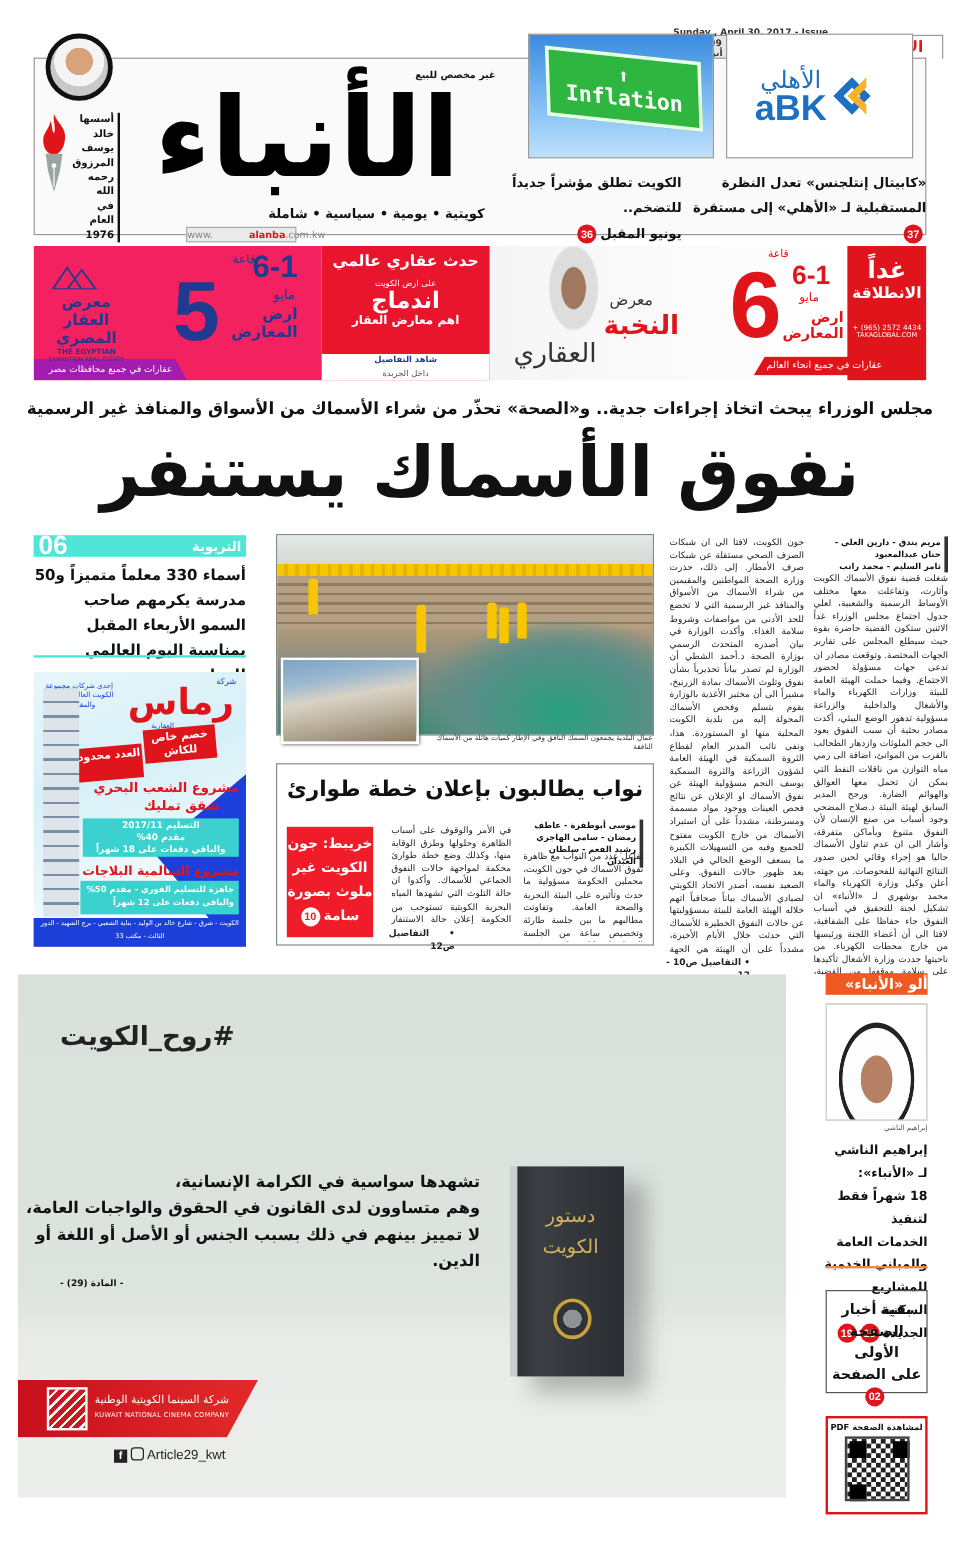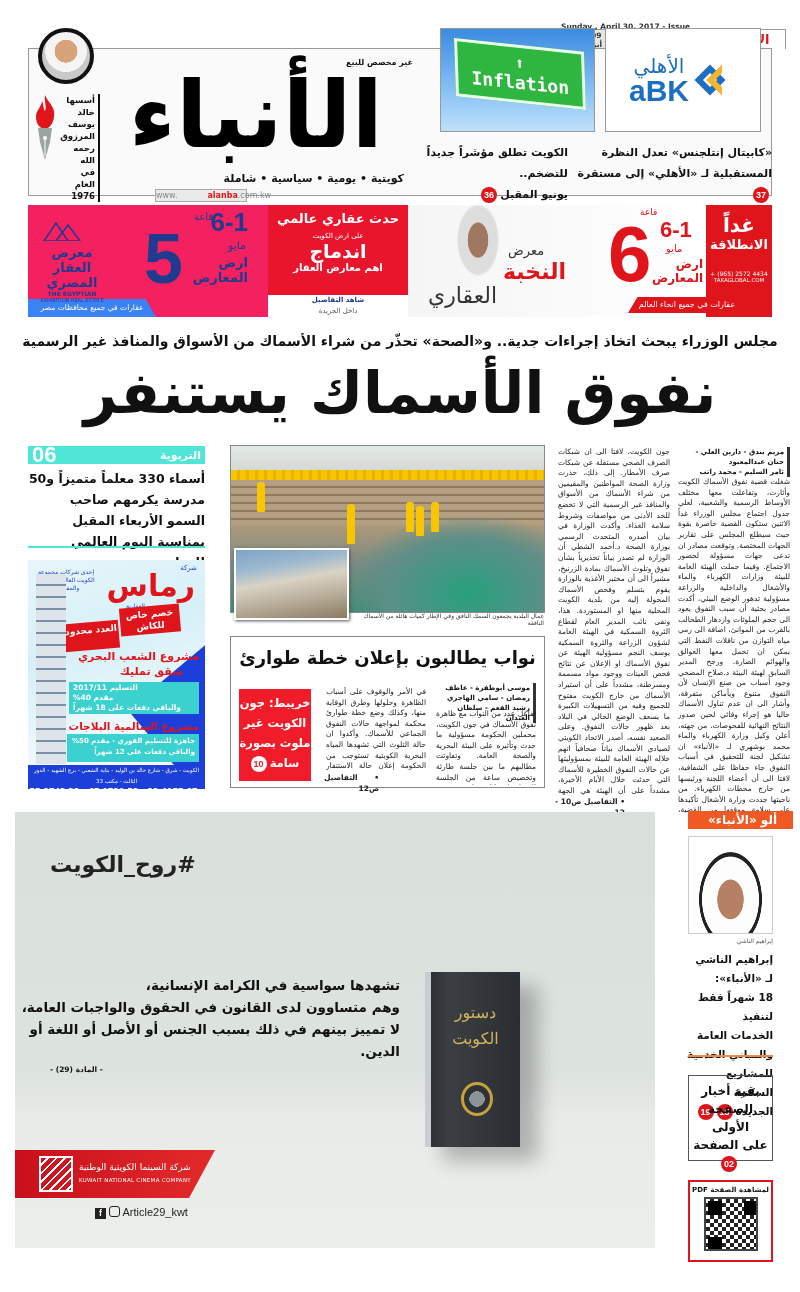--- a/index.html
+++ b/index.html
@@ -92,21 +92,21 @@
   .const-ad { position: absolute; left: 15px; top: 812px; width: 640px; height: 436px; background: linear-gradient(180deg, #d9e0dc 0%, #dde3df 60%, #e8ebe8 70%, #eceeec 100%); overflow: hidden; }
   .hashtag { position: absolute; left: 35px; top: 40px; font-size: 22px; font-weight: bold; color: #222; }
   .quote { position: absolute; right: 255px; top: 162px; font-size: 13.5px; font-weight: bold; line-height: 22px; text-align: right; color: #111; }
   .article-ref { position: absolute; left: 35px; top: 253px; font-size: 7.5px; font-weight: bold; }
   .book { position: absolute; left: 410px; top: 160px; width: 95px; height: 175px; background: linear-gradient(90deg, #2d3034 0%, #3b3f44 20%, #2a2d31 100%); border-left: 6px solid #c9ccd0; box-shadow: 18px 14px 18px rgba(0,0,0,0.25); }
   .book-title { position: absolute; left: 0; right: 0; top: 28px; color: #d4b45a; font-size: 16px; line-height: 26px; text-align: center; font-family: "DejaVu Serif", serif; }
   .emblem { position: absolute; left: 30px; top: 110px; width: 32px; height: 34px; border-radius: 50%; border: 3px solid #c8a23d; background: radial-gradient(circle, #8e9398 0 40%, #2f3337 41%); }
   .social { position: absolute; left: 80px; top: 155px; font-size: 11px; direction: ltr; color: #222; font-family: "Liberation Sans", sans-serif; }
 
   
-  .hello-bar { position: absolute; left: 688px; top: 811px; width: 105px; height: 18px; background: #f05a22; color: #fff; font-size: 12px; font-weight: bold; text-align: right; padding-right: 16px; line-height: 18px; }
+  .hello-bar { position: absolute; left: 688px; top: 811px; width: 85px; height: 18px; background: #f05a22; color: #fff; font-size: 12px; font-weight: bold; text-align: right; padding-right: 0; line-height: 18px; }
   .hello-photo { position: absolute; left: 688px; top: 836px; width: 85px; height: 98px; border: 1px solid #ccc; background: radial-gradient(ellipse at 50% 65%, #b58064 0 22%, #fdfdfd 23% 48%, #222 49% 53%, #fff 54%), linear-gradient(180deg, #7a5a2a, #c7a063); }
   .hello-cap { position: absolute; left: 688px; top: 937px; width: 85px; font-size: 6px; color: #555; text-align: right; }
   .hello-text { position: absolute; left: 685px; top: 950px; width: 88px; font-size: 10.5px; font-weight: bold; line-height: 19px; text-align: right; }
   .hello-rule { position: absolute; left: 688px; top: 1055px; width: 85px; height: 2px; background: #f0874f; }
   .rest-box { position: absolute; left: 688px; top: 1075px; width: 85px; height: 86px; border: 1px solid #555; text-align: center; font-size: 12px; font-weight: bold; line-height: 18px; padding-top: 6px; }
   .pdf-box { position: absolute; left: 688px; top: 1180px; width: 85px; height: 82px; border: 2px solid #e0141b; text-align: center; padding-top: 4px; }
   .pdf-label { font-size: 7px; font-weight: bold; }
   .qr { margin: 3px auto 0; width: 54px; height: 54px; background:
         linear-gradient(#000,#000) 2px 2px/14px 14px no-repeat,
         linear-gradient(#000,#000) 38px 2px/14px 14px no-repeat,
@@ -210,21 +210,21 @@
       <div style="font-weight:bold;">شاهد التفاصيل</div>
       <div style="color:#555;">داخل الجريدة</div>
     </div>
   </div>
   <div class="bn-egypt">
     <div class="abs" style="right:55px;top:6px;font-size:10px;">قاعة</div>
     <div class="abs" style="right:20px;top:2px;font-size:26px;font-weight:bold;direction:ltr;font-family:'Liberation Sans',sans-serif;">6-1</div>
     <div class="abs" style="right:85px;top:14px;font-size:70px;font-weight:900;line-height:80px;font-family:'Liberation Sans',sans-serif;">5</div>
     <div class="abs" style="right:22px;top:34px;font-size:11px;">مايو</div>
     <div class="abs" style="right:20px;top:50px;font-size:13px;font-weight:bold;width:40px;line-height:15px;">ارض المعارض</div>
-    <div class="abs" style="left:0;bottom:0;width:128px;height:18px;background:#3b82f6;color:#fff;font-size:7.5px;text-align:center;line-height:18px;clip-path:polygon(0 0,92% 0,100% 100%,0 100%);">عقارات في جميع محافظات مصر</div>
+    <div class="abs" style="left:0;bottom:0;width:128px;height:18px;background:#a21caf;color:#fff;font-size:7.5px;text-align:center;line-height:18px;clip-path:polygon(0 0,92% 0,100% 100%,0 100%);">عقارات في جميع محافظات مصر</div>
     <div class="abs" style="left:14px;top:14px;width:40px;height:22px;">
       <svg viewBox="0 0 40 22" width="40" height="22">
           <path d="M2 22 L14 4 L26 22Z M14 22 L26 6 L38 22Z" fill="none" stroke="#1f3a8f" stroke-width="1.5"></path>
         </svg>
     </div>
     <div class="abs" style="left:4px;top:40px;width:80px;text-align:center;">
       <div style="font-size:13px;font-weight:bold;">معرض العقار المصري</div>
       <div style="font-size:6px;font-weight:bold;direction:ltr;">THE EGYPTIAN</div>
       <div style="font-size:5px;direction:ltr;">EXHIBITION REAL ESTATE</div>
     </div>
@@ -245,21 +245,21 @@
   <div class="ramas-blue"></div>
   <div class="abs" style="right:8px;top:4px;font-size:7px;color:#1c3fd9;">شركة</div>
   <div class="abs" style="right:10px;top:8px;font-size:30px;font-weight:700;color:#e0141b;">رماس</div>
   <div class="abs" style="right:60px;top:42px;font-size:6px;color:#1c3fd9;">العقارية</div>
   <div class="abs" style="left:8px;top:8px;width:60px;font-size:6px;color:#1c3fd9;line-height:8px;text-align:center;">إحدى شركات مجموعة الكويت العالمية للتجارة والمقاولات</div>
   <div class="abs" style="left:92px;top:46px;width:60px;height:28px;background:#e0141b;color:#fff;font-size:9px;font-weight:bold;text-align:center;line-height:12px;padding-top:2px;transform:rotate(-5deg);">خصم خاص للكاش</div>
   <div class="abs" style="left:36px;top:62px;width:55px;height:28px;background:#e0141b;color:#fff;font-size:9px;font-weight:bold;text-align:center;line-height:12px;padding-top:2px;transform:rotate(-5deg);">العدد محدود</div>
   <div class="abs" style="left:8px;top:14px;width:30px;height:190px;background:repeating-linear-gradient(180deg,#dde4ea 0 10px,#7a8ea5 10px 12px);"></div>
   <div class="abs" style="right:6px;top:90px;font-size:11px;font-weight:bold;color:#e0141b;">مشروع الشعب البحري</div>
   <div class="abs" style="right:22px;top:105px;font-size:11px;font-weight:bold;color:#e0141b;">شقق تمليك</div>
-  <div class="abs" style="right:6px;top:122px;width:130px;height:32px;background:#3ad1ce;color:#fff;font-size:7.5px;font-weight:bold;line-height:10px;text-align:left;padding:1px 4px;">
+  <div class="abs" style="right:6px;top:122px;width:130px;height:32px;background:#3ad1ce;color:#fff;font-size:7.5px;font-weight:bold;line-height:10px;text-align:center;padding:1px 4px;">
     <div>التسليم 2017/11</div>
     <div>مقدم 40%</div>
     <div>والباقي دفعات على 18 شهراً</div>
   </div>
   <div class="abs" style="right:6px;top:160px;font-size:10.5px;font-weight:bold;color:#e0141b;">مشروع السالمية البلاجات</div>
   <div class="abs" style="right:6px;top:174px;width:132px;height:28px;background:#3ad1ce;color:#fff;font-size:7px;font-weight:bold;line-height:11px;text-align:right;padding:2px 4px;">
     <div>جاهزة للتسليم الفوري - مقدم 50%</div>
     <div>والباقي دفعات على 12 شهراً</div>
   </div>
 </div>

